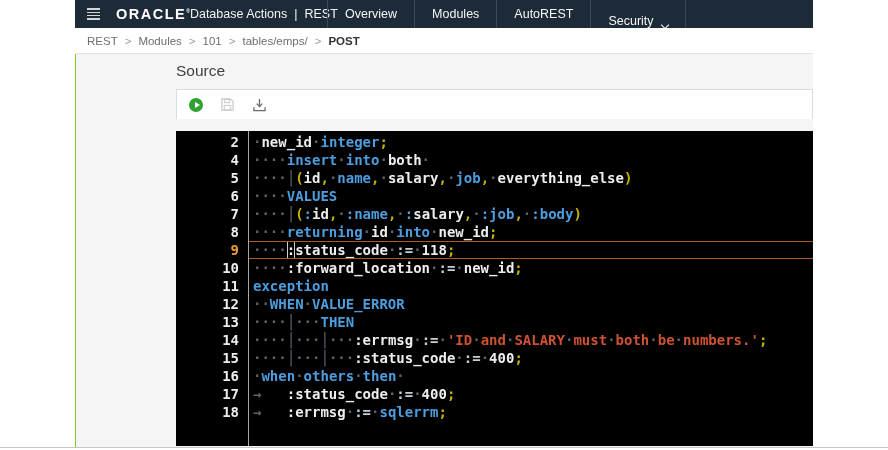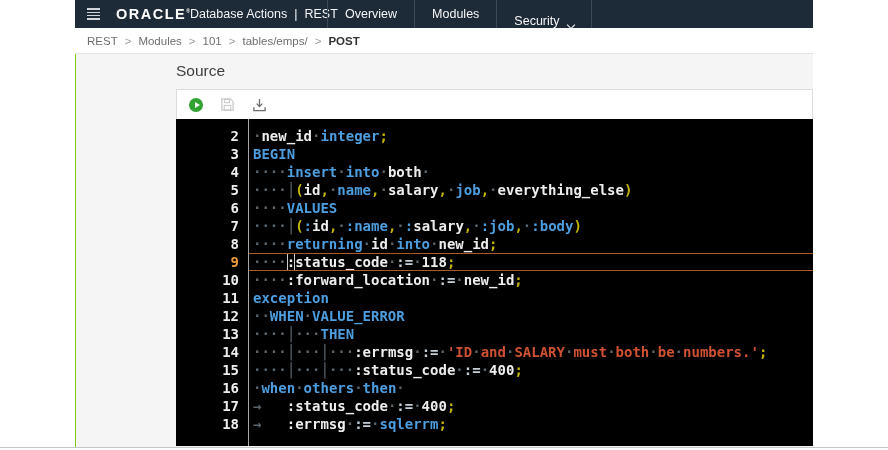--- a/index.html
+++ b/index.html
@@ -38,23 +38,23 @@
   .panel { position:absolute; left:100px; right:0; top:35px; bottom:1px; display:flex; flex-direction:column; }
   .toolbar { height:30px; background:#fff; border:1px solid #dcdcdc; border-bottom:none;
              display:flex; align-items:center; gap:17px; padding-left:12px; }
   .play { width:14px; height:14px; border-radius:50%; background:#31a231; display:flex;
           align-items:center; justify-content:center; cursor:pointer; }
   .play i { display:block; width:0; height:0; border-left:5px solid #fff;
             border-top:3.5px solid transparent; border-bottom:3.5px solid transparent; margin-left:2px; }
   .icon-btn { display:flex; align-items:center; cursor:pointer; }
 
   
-  .editor { flex:1; background:#000; position:relative; overflow:hidden; padding-top:8px;
+  .editor { flex:1; background:#000; position:relative; overflow:hidden; padding-top:2px;
             font-family:"DejaVu Sans Mono","Liberation Mono",monospace; font-size:14px; font-weight:bold;
-            cursor:text; }
+            cursor:text;margin-top:12px; }
   .gutter-sep { position:absolute; left:72px; top:0; bottom:0; width:1px; background:#a6a6a6; }
   .code-row { height:18px; line-height:18px; white-space:pre; position:relative; }
   .gutter-num { display:inline-block; width:63px; text-align:right; color:#ededed; }
   .code-text { display:inline-block; margin-left:14px; }
   .code-row.current .gutter-num { color:#ee9b3c; }
   .code-row.current::before, .code-row.current::after {
     content:''; position:absolute; left:73px; right:0; height:1px; background:#aa5a22; }
   .code-row.current::before { top:0; }
   .code-row.current::after { bottom:0; }
   .tk-k { color:#4d9ede; }
@@ -85,20 +85,23 @@
     <div class="logo"><span>ORACLE</span><sup>®</sup></div>
     <span class="nav-title">Database Actions</span>
     <span class="nav-sep">|</span>
     <span class="nav-ctx">REST</span>
     <div class="tabs">
       <div class="tab">
           <span>Overview</span>
         </div>
       <div class="tab">
           <span>Modules</span>
+        </div>
+      <div class="tab">
+          <span>AutoREST</span>
         </div>
       <div class="tab">
           <span>Security</span>
           <span class="caret"></span>
         </div>
     </div>
   </div>
 
   <div class="crumbs">
     <span class="crumb">REST</span>
@@ -132,21 +135,20 @@
             <path d="M8 1v8M5 6l3 3.2L11 6" stroke="#6d6d6d" stroke-width="1.4" fill="none"></path>
             <path d="M2 10v3.5h12V10" stroke="#6d6d6d" stroke-width="1.4" fill="none"></path>
           </svg>
         </span>
       </div>
 
       <div class="editor">
         <div class="gutter-sep"></div>
         <div>
             <div class="code-row"><span class="gutter-num">2</span><span class="code-text"><span class="tk-w">·</span><span class="tk-i">new_id</span><span class="tk-w">·</span><span class="tk-k">integer</span><span class="tk-p">;</span></span></div>
-            <div class="code-row"><span class="gutter-num">3</span><span class="code-text"><span class="tk-k">BEGIN</span></span></div>
             <div class="code-row"><span class="gutter-num">4</span><span class="code-text"><span class="tk-w">····</span><span class="tk-k">insert</span><span class="tk-w">·</span><span class="tk-k">into</span><span class="tk-w">·</span><span class="tk-i">both</span><span class="tk-w">·</span></span></div>
             <div class="code-row"><span class="gutter-num">5</span><span class="code-text"><span class="tk-w">····</span><span class="tk-g">│</span><span class="tk-p">(</span><span class="tk-i">id</span><span class="tk-p">,</span><span class="tk-w">·</span><span class="tk-k">name</span><span class="tk-p">,</span><span class="tk-w">·</span><span class="tk-i">salary</span><span class="tk-p">,</span><span class="tk-w">·</span><span class="tk-k">job</span><span class="tk-p">,</span><span class="tk-w">·</span><span class="tk-i">everything_else</span><span class="tk-p">)</span></span></div>
             <div class="code-row"><span class="gutter-num">6</span><span class="code-text"><span class="tk-w">····</span><span class="tk-k">VALUES</span></span></div>
             <div class="code-row"><span class="gutter-num">7</span><span class="code-text"><span class="tk-w">····</span><span class="tk-g">│</span><span class="tk-p">(</span><span class="tk-k">:</span><span class="tk-i">id</span><span class="tk-p">,</span><span class="tk-w">·</span><span class="tk-k">:name</span><span class="tk-p">,</span><span class="tk-w">·</span><span class="tk-k">:</span><span class="tk-i">salary</span><span class="tk-p">,</span><span class="tk-w">·</span><span class="tk-k">:job</span><span class="tk-p">,</span><span class="tk-w">·</span><span class="tk-k">:body</span><span class="tk-p">)</span></span></div>
             <div class="code-row"><span class="gutter-num">8</span><span class="code-text"><span class="tk-w">····</span><span class="tk-k">returning</span><span class="tk-w">·</span><span class="tk-i">id</span><span class="tk-w">·</span><span class="tk-k">into</span><span class="tk-w">·</span><span class="tk-i">new_id</span><span class="tk-p">;</span></span></div>
             <div class="code-row current"><span class="gutter-num">9</span><span class="code-text"><span class="tk-w">····</span><span class="tk-cur">:</span><span class="tk-i">status_code</span><span class="tk-w">·</span><span class="tk-o">:=</span><span class="tk-w">·</span><span class="tk-n">118</span><span class="tk-p">;</span></span></div>
             <div class="code-row"><span class="gutter-num">10</span><span class="code-text"><span class="tk-w">····</span><span class="tk-i">:forward_location</span><span class="tk-w">·</span><span class="tk-o">:=</span><span class="tk-w">·</span><span class="tk-i">new_id</span><span class="tk-p">;</span></span></div>
             <div class="code-row"><span class="gutter-num">11</span><span class="code-text"><span class="tk-k">exception</span></span></div>
             <div class="code-row"><span class="gutter-num">12</span><span class="code-text"><span class="tk-w">··</span><span class="tk-k">WHEN</span><span class="tk-w">·</span><span class="tk-k">VALUE_ERROR</span></span></div>
             <div class="code-row"><span class="gutter-num">13</span><span class="code-text"><span class="tk-w">····</span><span class="tk-g">│</span><span class="tk-w">···</span><span class="tk-k">THEN</span></span></div>

